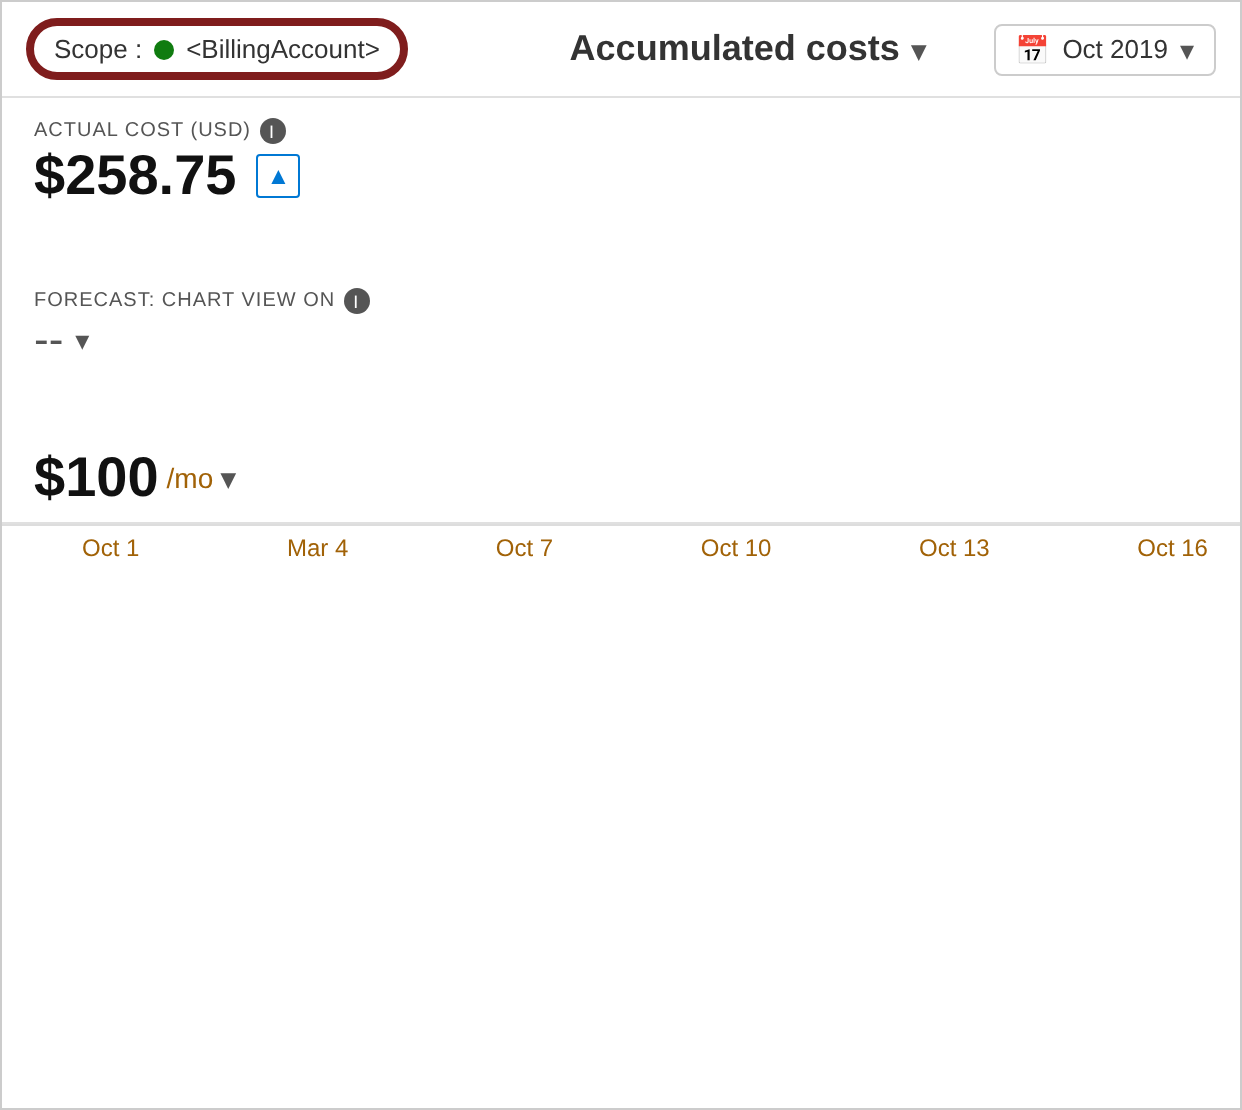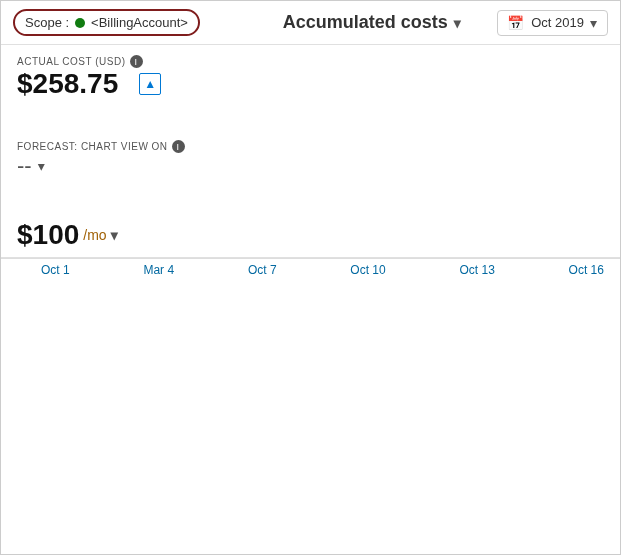--- a/index.html
+++ b/index.html
@@ -10,21 +10,21 @@
       align-items: center;
       justify-content: space-between;
       padding: 8px 12px;
       border-bottom: 1px solid #e0e0e0;
       background: #fff;
     }
     .scope-btn {
       display: flex;
       align-items: center;
       gap: 6px;
-      border: 2px solid #7f1d1d;
+      border: 4px solid #7f1d1d;
       border-radius: 20px;
       padding: 4px 10px;
       font-size: 13px;
       color: #333;
       cursor: pointer;
       background: #fff;
     }
     .scope-dot {
       width: 10px; height: 10px;
       border-radius: 50%;
@@ -86,21 +86,21 @@
       align-items: center;
       justify-content: center;
       cursor: pointer;
     }
     .metric-value {
       font-size: 28px;
       font-weight: 600;
       color: #111;
       display: flex;
       align-items: center;
-      gap: 21px;
+      gap: 10px;
     }
     .metric-value .up-arrow-btn {
       width: 22px; height: 22px;
       border: 1px solid #0078d4;
       background: #fff;
       border-radius: 2px;
       display: flex;
       align-items: center;
       justify-content: center;
       cursor: pointer;
@@ -123,21 +123,21 @@
       gap: 4px;
     }
     .budget-mo { font-size: 14px; font-weight: 400; color: #a16207; }
     .dropdown-chevron { font-size: 14px; color: #555; cursor: pointer; }
 
     .x-axis {
       display: flex;
       justify-content: space-between;
       padding: 4px 16px 0 40px;
       font-size: 12px;
-      color: #0369a1;
+      color: #a16207;
       border-top: 1px solid #ddd;
       text-align: right;
     }
   </style>
 </head>
 <body>
 
 <div class="top-bar">
   <button class="scope-btn">
     <span>Scope :</span>

